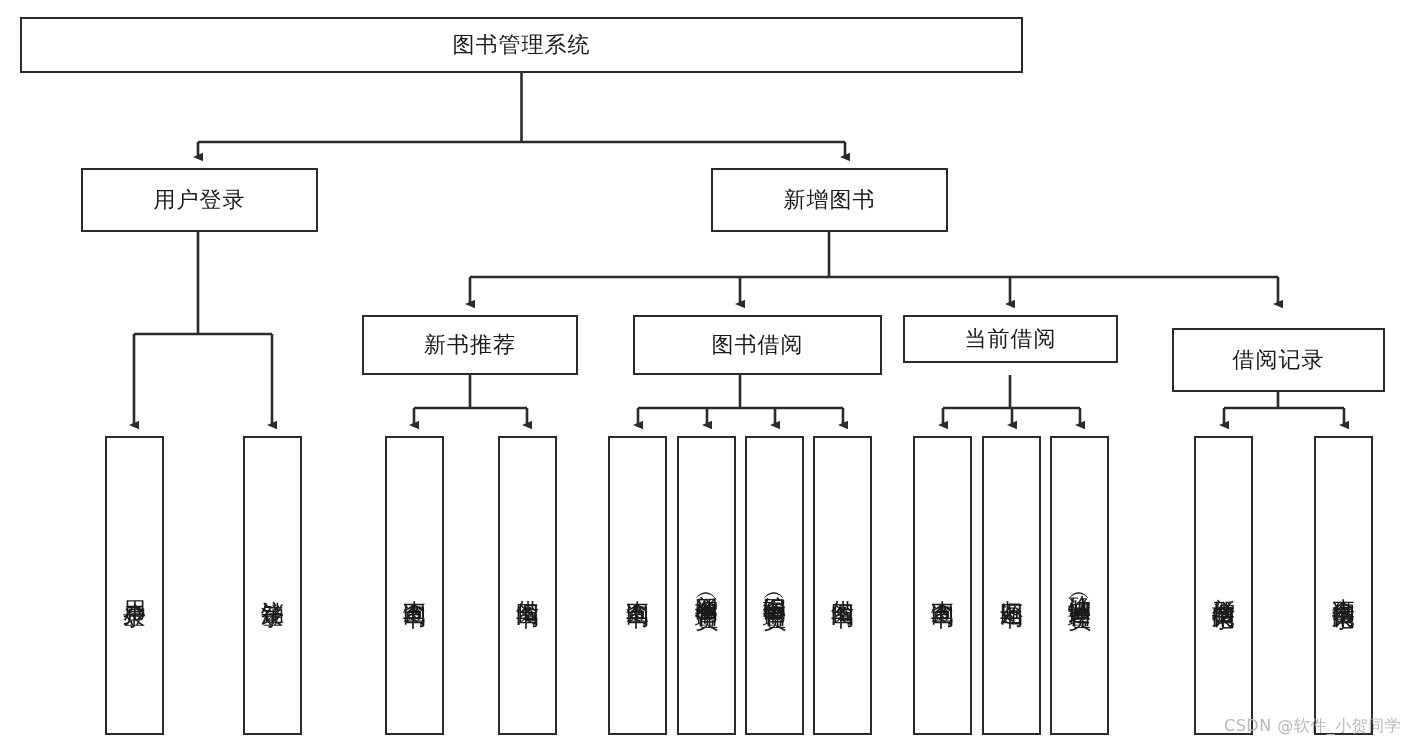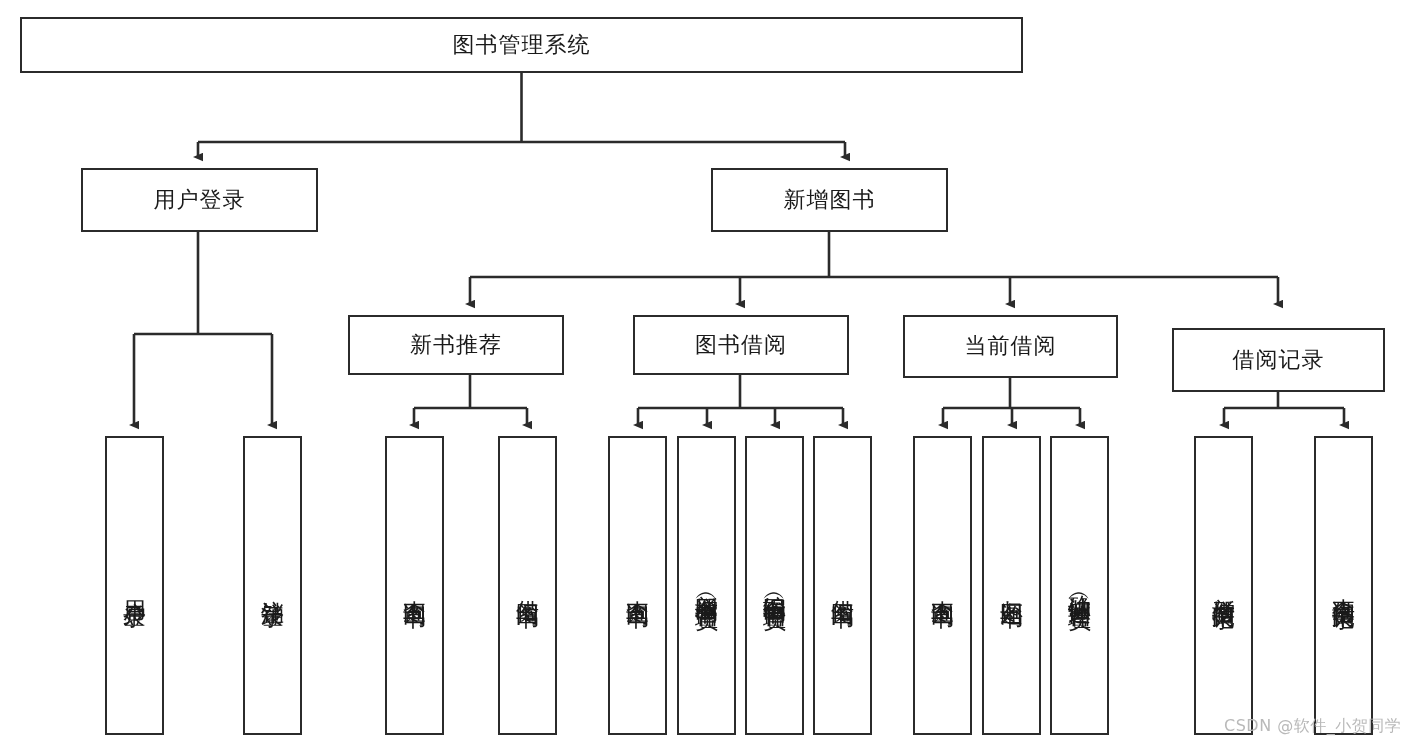--- a/index.html
+++ b/index.html
@@ -120,27 +120,27 @@
     <span>图书管理系统</span>
   </div>
 
   <div class="node horiz" style="left:81px; top:168px; width:237px; height:64px;">
     <span>用户登录</span>
   </div>
   <div class="node horiz" style="left:711px; top:168px; width:237px; height:64px;">
     <span>新增图书</span>
   </div>
 
-  <div class="node horiz" style="left:348px; top:315px; width:216px; height:60px;">
+  <div class="node horiz" style="left:362px; top:315px; width:216px; height:60px;">
     <span>新书推荐</span>
   </div>
-  <div class="node horiz" style="left:633px; top:315px; width:216px; height:60px;">
+  <div class="node horiz" style="left:633px; top:315px; width:249px; height:60px;">
     <span>图书借阅</span>
   </div>
-  <div class="node horiz" style="left:903px; top:315px; width:215px; height:63px;">
+  <div class="node horiz" style="left:903px; top:315px; width:215px; height:48px;">
     <span>当前借阅</span>
   </div>
   <div class="node horiz" style="left:1172px; top:328px; width:213px; height:64px;text-align:right;">
     <span>借阅记录</span>
   </div>
 
   <div class="node vert" style="left:105px; top:436px; width:59px; height:299px;">
     <span class="vlabel">用户登录</span>
   </div>
   <div class="node vert" style="left:243px; top:436px; width:59px; height:299px;">

